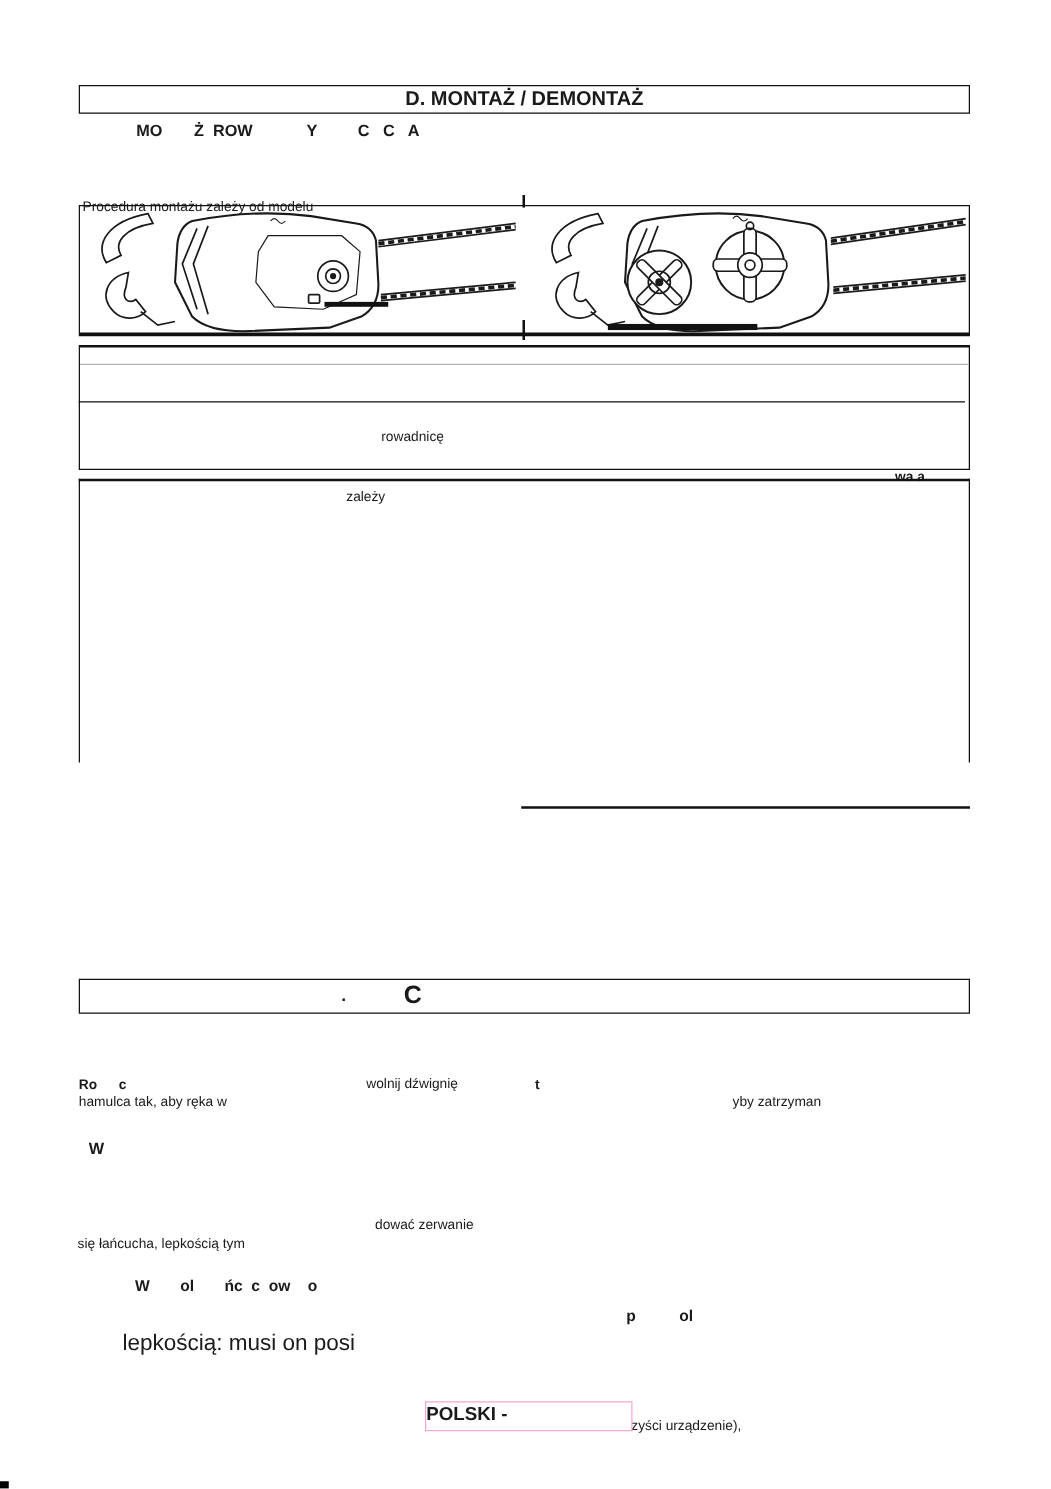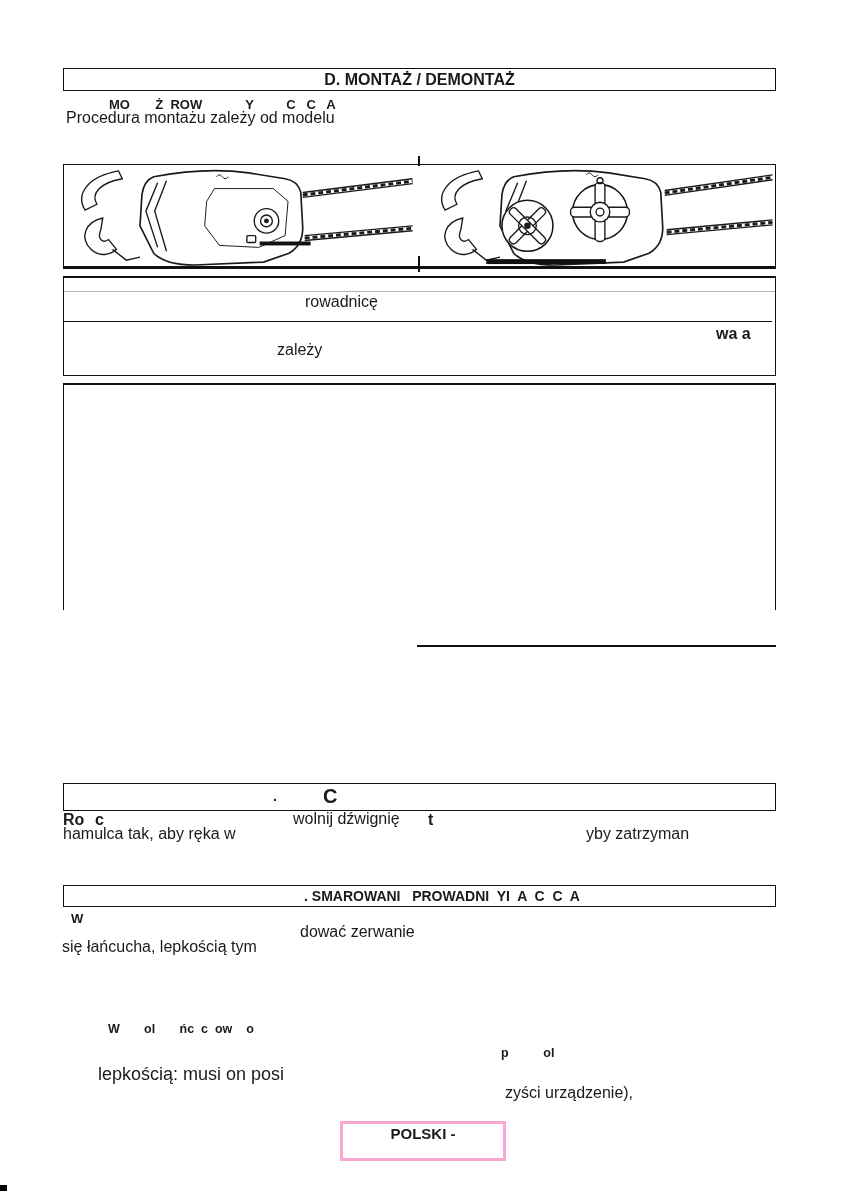--- a/index.html
+++ b/index.html
@@ -2,21 +2,21 @@
 <html><head>
 <meta charset="utf-8">
 <style>
   html,body{margin:0;padding:0;background:#ffffff;}
   #page{position:relative;width:841px;height:1191px;background:#ffffff;overflow:hidden;
         font-family:"Liberation Sans","DejaVu Sans",sans-serif;color:#1a1a1a;}
   .abs{position:absolute;}
   .pre{white-space:pre;padding-left:45px;}
   .b{font-weight:bold;}
   .boxed{border:1.5px solid #111;box-sizing:border-box;}
-  .t12{font-size:16px;line-height:14px;}
+  .t12{font-size:11px;line-height:14px;margin-top:48px;}
   .t13{font-size:13px;line-height:15px;}
   .hdr{font-size:16px;font-weight:bold;text-align:center;}
   .rule{background:#111;}
   svg{display:block;}
 </style>
 </head>
 <body>
 
 <div id="page">
 
@@ -112,31 +112,28 @@
     <span class="abs b" style="left:209px;top:4px;font-size:14px;">.</span>
     <span class="abs b" style="left:259px;top:1px;font-size:20px;">C</span>
   </div>
   <div class="abs b t12" style="left:63px;top:813px;">Ro</div>
   <div class="abs b t12" style="left:95px;top:813px;">c</div>
   <div class="abs t12" style="left:293px;top:812px;">wolnij dźwignię</div>
   <div class="abs b t12" style="left:428px;top:813px;">t</div>
   <div class="abs t12" style="left:63px;top:827px;">hamulca tak, aby ręka w</div>
   <div class="abs t12" style="left:586px;top:827px;">yby zatrzyman</div>
 
-  <div class="abs boxed" style="left:63px;top:885px;width:713px;height:22px;text-align:center;">
-    <span class="b pre" style="font-size:14px;line-height:20px;">. SMAROWANI   PROWADNI  YI  A  C  C  A</span>
-  </div>
   <div class="abs b t13" style="left:71px;top:911px;">W</div>
   <div class="abs t12" style="left:300px;top:925px;">dować zerwanie</div>
   <div class="abs t12" style="left:62px;top:940px;">się łańcucha, lepkością tym</div>
 
   <div class="abs pre b" style="left:63px;top:1022px;font-size:12.5px;">W       ol       ńc  c  ow    o</div>
   <div class="abs pre b" style="left:456px;top:1046px;font-size:12.5px;">p          ol</div>
   <div class="abs" style="left:98px;top:1064px;font-size:18px;">lepkością: musi on posi</div>
   <div class="abs t12" style="left:505px;top:1086px;">zyści urządzenie),</div>
 
-  <div class="abs" style="left:340px;top:1121px;width:166px;height:40px;border:3px solid #f9a8d4;box-sizing:border-box;text-align:center;">
+  <div class="abs" style="left:340px;top:1121px;width:166px;height:24px;border:1px solid #f9a8d4;box-sizing:border-box;text-align:left;">
     <span class="b" style="font-size:15px;line-height:20px;">POLSKI -</span>
   </div>
 
   <div class="abs" style="left:0px;top:1185px;width:7px;height:6px;background:#000;"></div>
 
 </div>
 
 </body></html>

